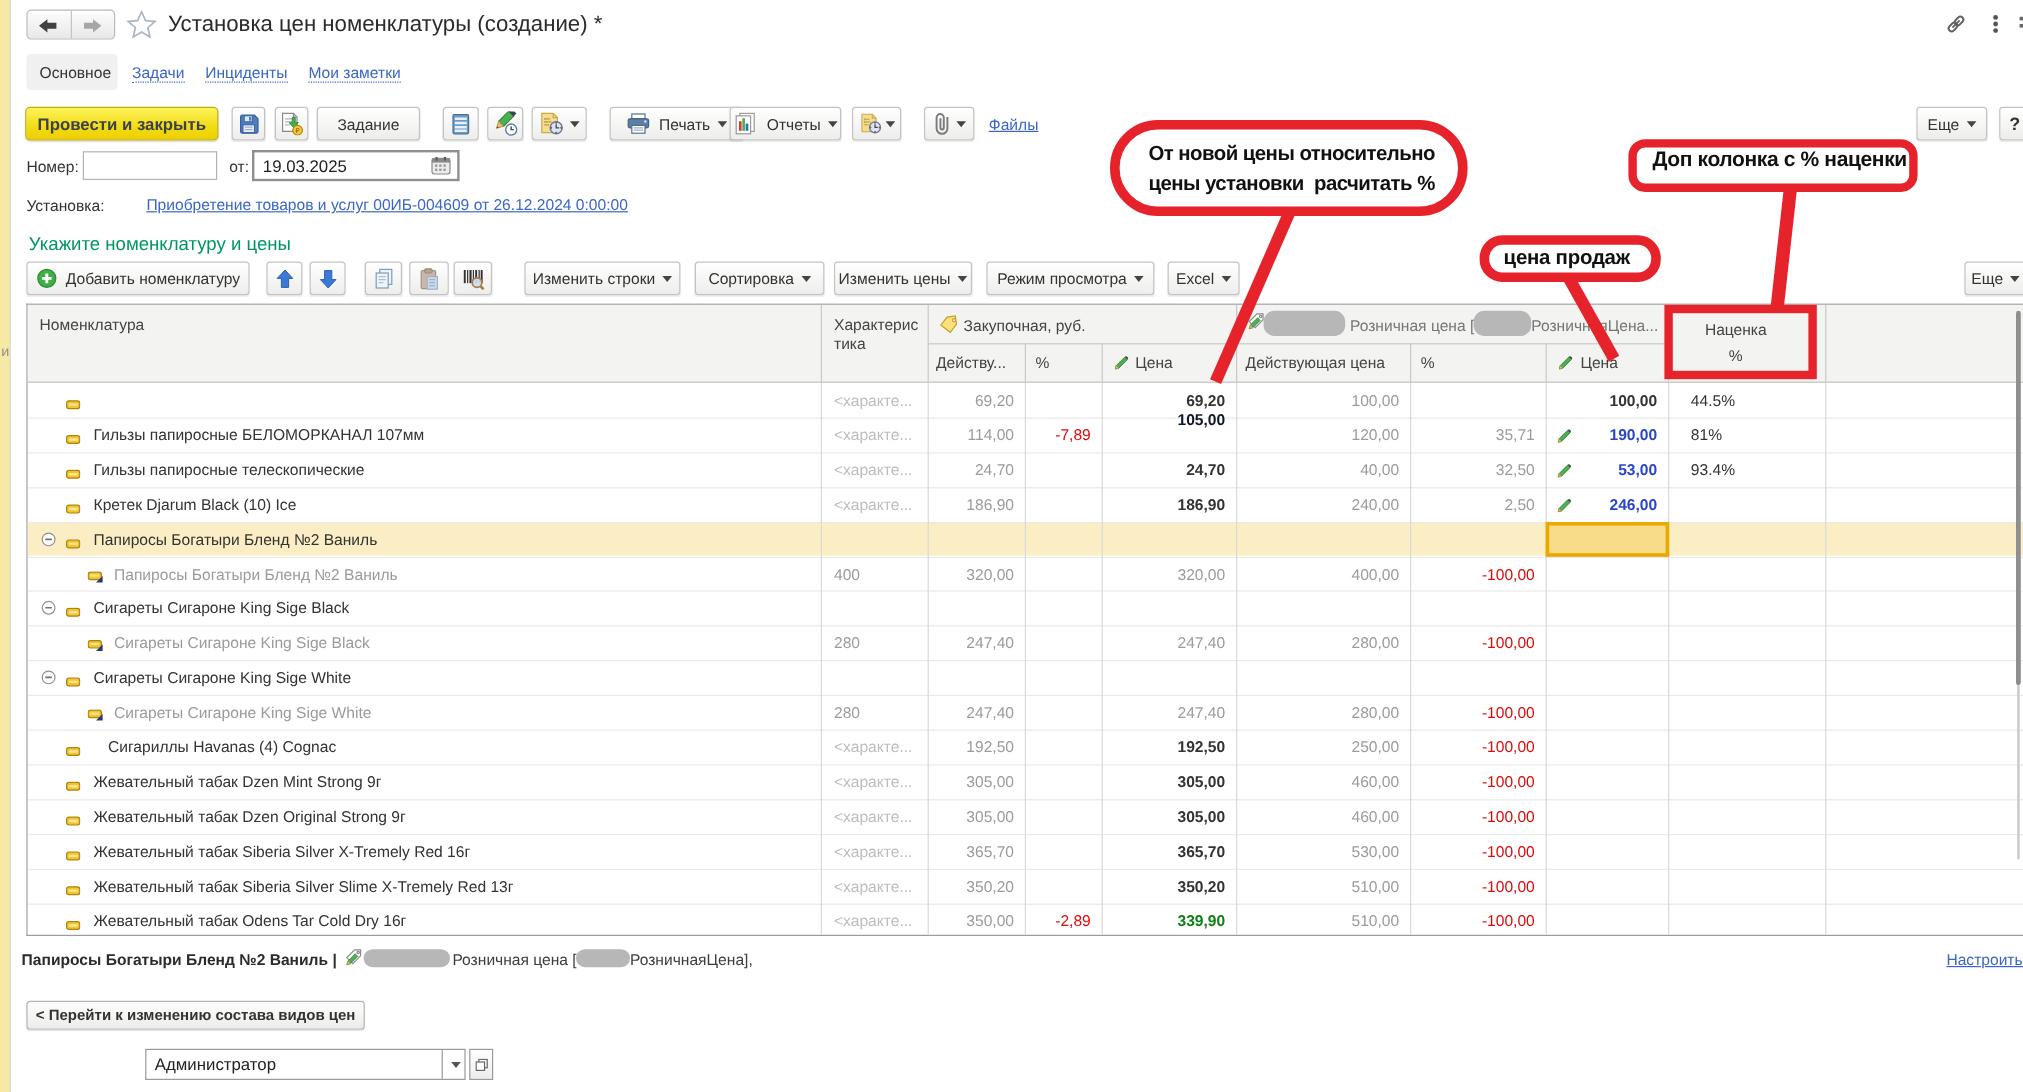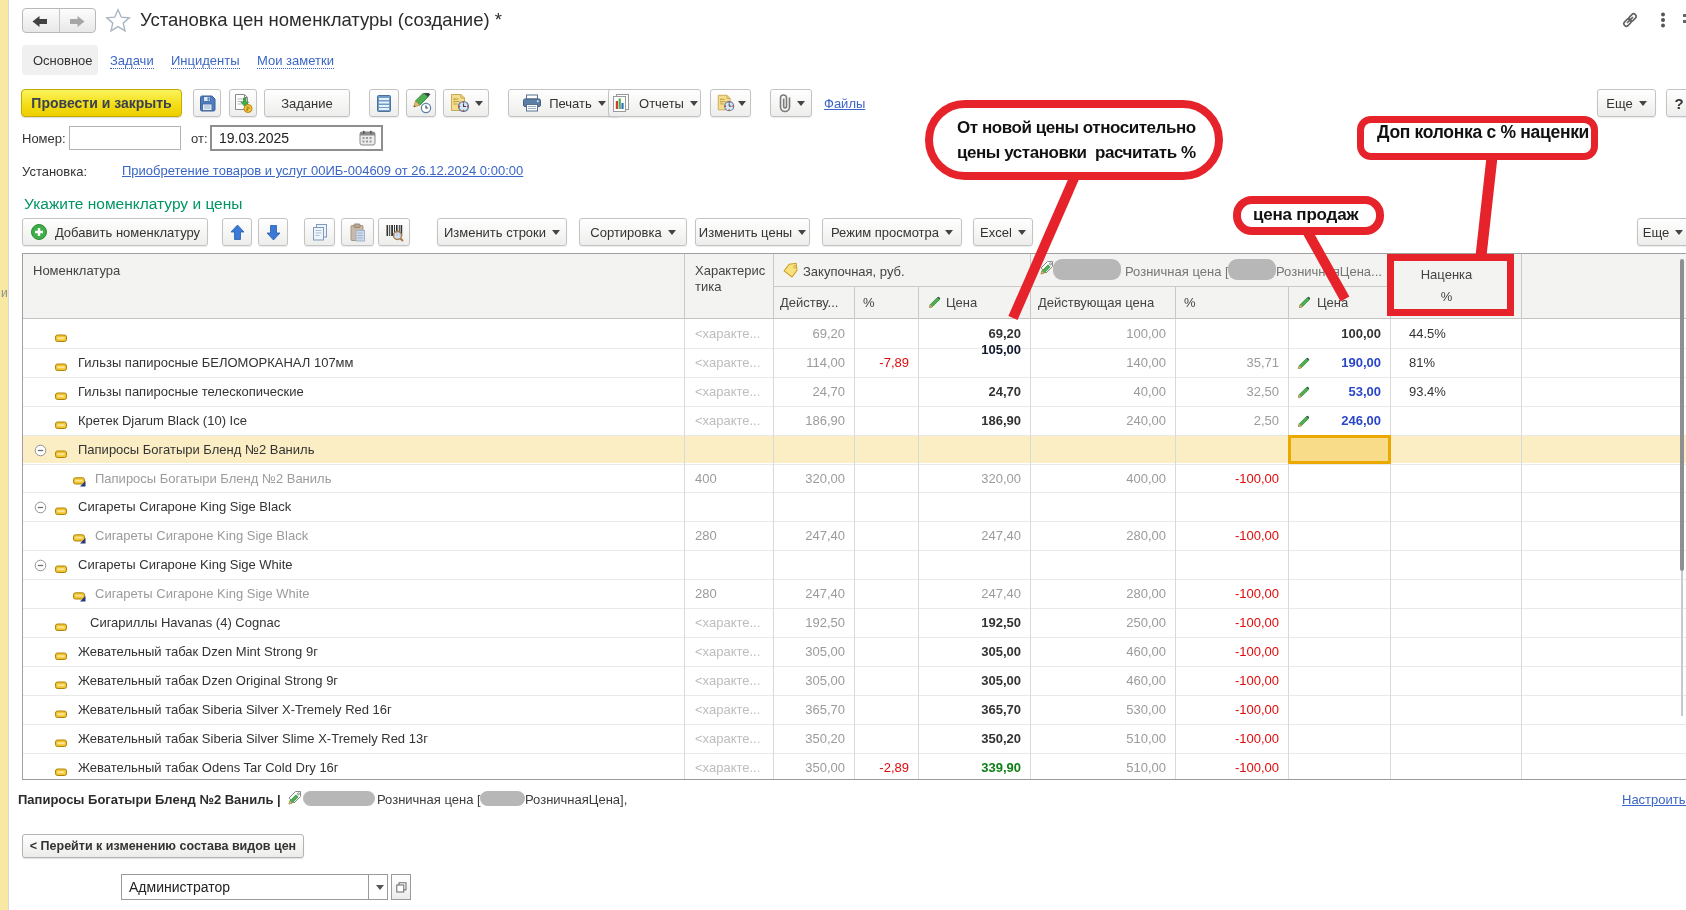--- a/index.html
+++ b/index.html
@@ -315,21 +315,21 @@
 <div class="a" style="left:1386px;top:72.0px;font-size:13px;color:#333;">44.5%</div>
 <div class="a" style="left:32px;top:103.9px;"><svg width="12" height="9" viewBox="0 0 12 9">
         <rect x="0.5" y="1" width="11" height="6.5" rx="2" fill="#f2c431" stroke="#ad8508" stroke-width="1"></rect>
         <rect x="2.2" y="3.2" width="7.6" height="2" rx="1" fill="#fbe698"></rect>
       </svg></div>
 <div class="a" style="left:55px;top:100.9px;font-size:13px;color:#333;">Гильзы папиросные БЕЛОМОРКАНАЛ 107мм</div>
 <div class="a" style="left:672px;top:100.9px;font-size:13px;color:#bdbdbd;">&lt;характе...</div>
 <div class="num" style="left:750px;top:100.9px;width:72px;color:#9b9b9b;">114,00</div>
 <div class="num" style="left:831px;top:100.9px;width:55px;color:#e00a0a;">-7,89</div>
 <div class="num" style="left:895px;top:88px;width:103px;color:#0f172a;font-weight:bold;">105,00</div>
-<div class="num" style="left:1007px;top:100.9px;width:136px;color:#9b9b9b;">140,00</div>
+<div class="num" style="left:1007px;top:100.9px;width:136px;color:#9b9b9b;">120,00</div>
 <div class="num" style="left:1152px;top:100.9px;width:104px;color:#9b9b9b;">35,71</div>
 <div class="num" style="left:1265px;top:100.9px;width:93px;color:#2a46c8;font-weight:bold;">190,00</div>
 <div class="a" style="left:1274px;top:101.9px;"><svg width="14" height="14" viewBox="0 0 14 14">
         <path d="M1.5 12.5 l2.8-.7 7-7 a1.3 1.3 0 0 0 0-1.8 l-.3-.3 a1.3 1.3 0 0 0 -1.8 0 l-7 7 z" fill="#4caf50" stroke="#2e7d32" stroke-width="0.7"></path>
         <path d="M1.5 12.5 l2.8-.7 -2.1-2.1 z" fill="#e8b974" stroke="#b98a43" stroke-width="0.5"></path>
         <path d="M10.2 2.3 l1.5 1.5" stroke="#37474f" stroke-width="1.4"></path>
       </svg></div>
 <div class="a" style="left:1386px;top:100.9px;font-size:13px;color:#333;">81%</div>
 <div class="a" style="left:32px;top:132.8px;"><svg width="12" height="9" viewBox="0 0 12 9">
         <rect x="0.5" y="1" width="11" height="6.5" rx="2" fill="#f2c431" stroke="#ad8508" stroke-width="1"></rect>

